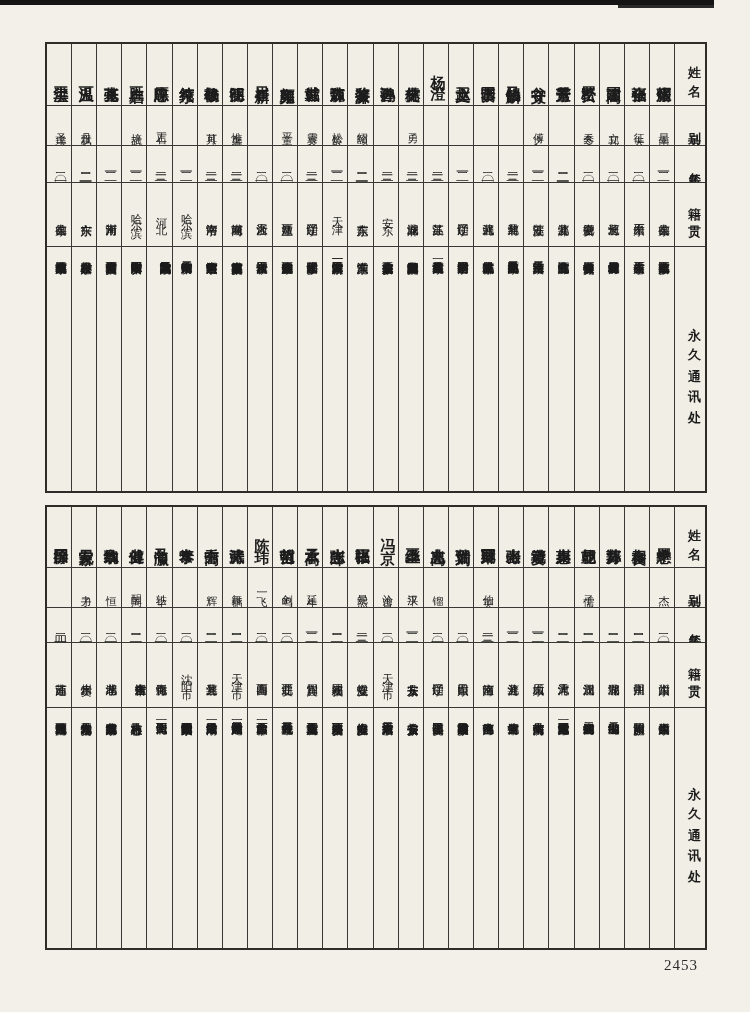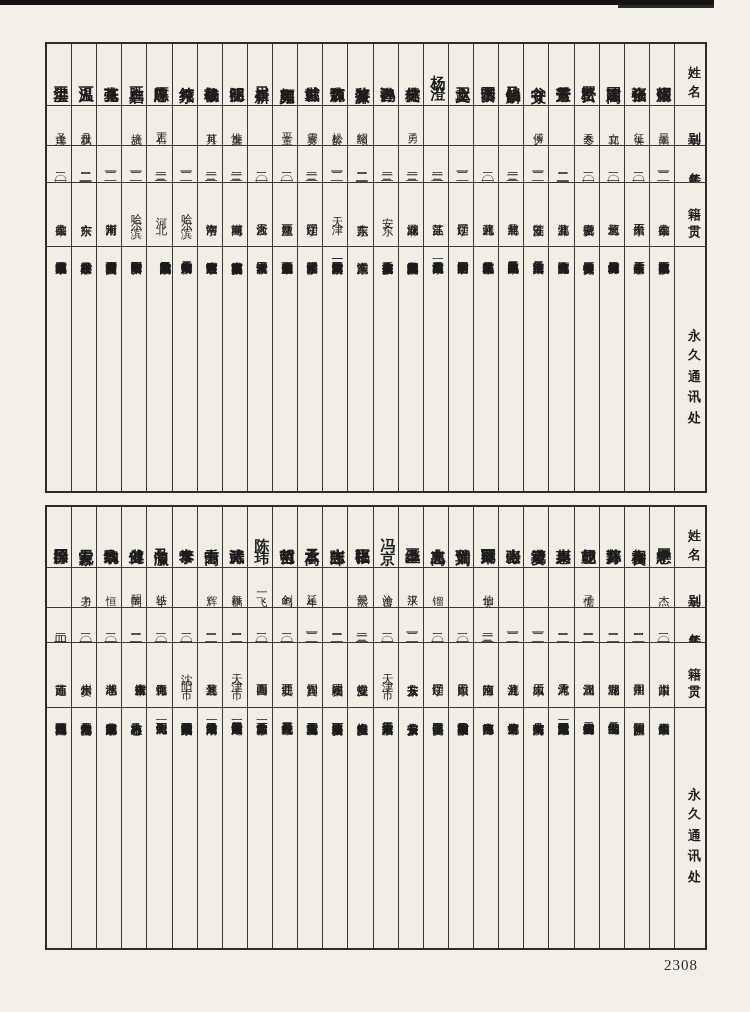--- a/index.html
+++ b/index.html
@@ -422,13 +422,13 @@
     </div>
     <div class="col">
       <div class="cell r-name" style="line-height: 21px;">徐国屏</div>
       <div class="cell r-alias" style="line-height: 21px;"></div>
       <div class="cell r-age" style="line-height: 21px;">二四</div>
       <div class="cell r-native" style="line-height: 21px;">江苏南通</div>
       <div class="cell r-addr" style="line-height: 21px;">江苏海门西北顾大城镇宋祥兴转</div>
     </div>
   </div>
 
-<div class="page-number">2308</div>
+<div class="page-number">2453</div>
 
 </body></html>

